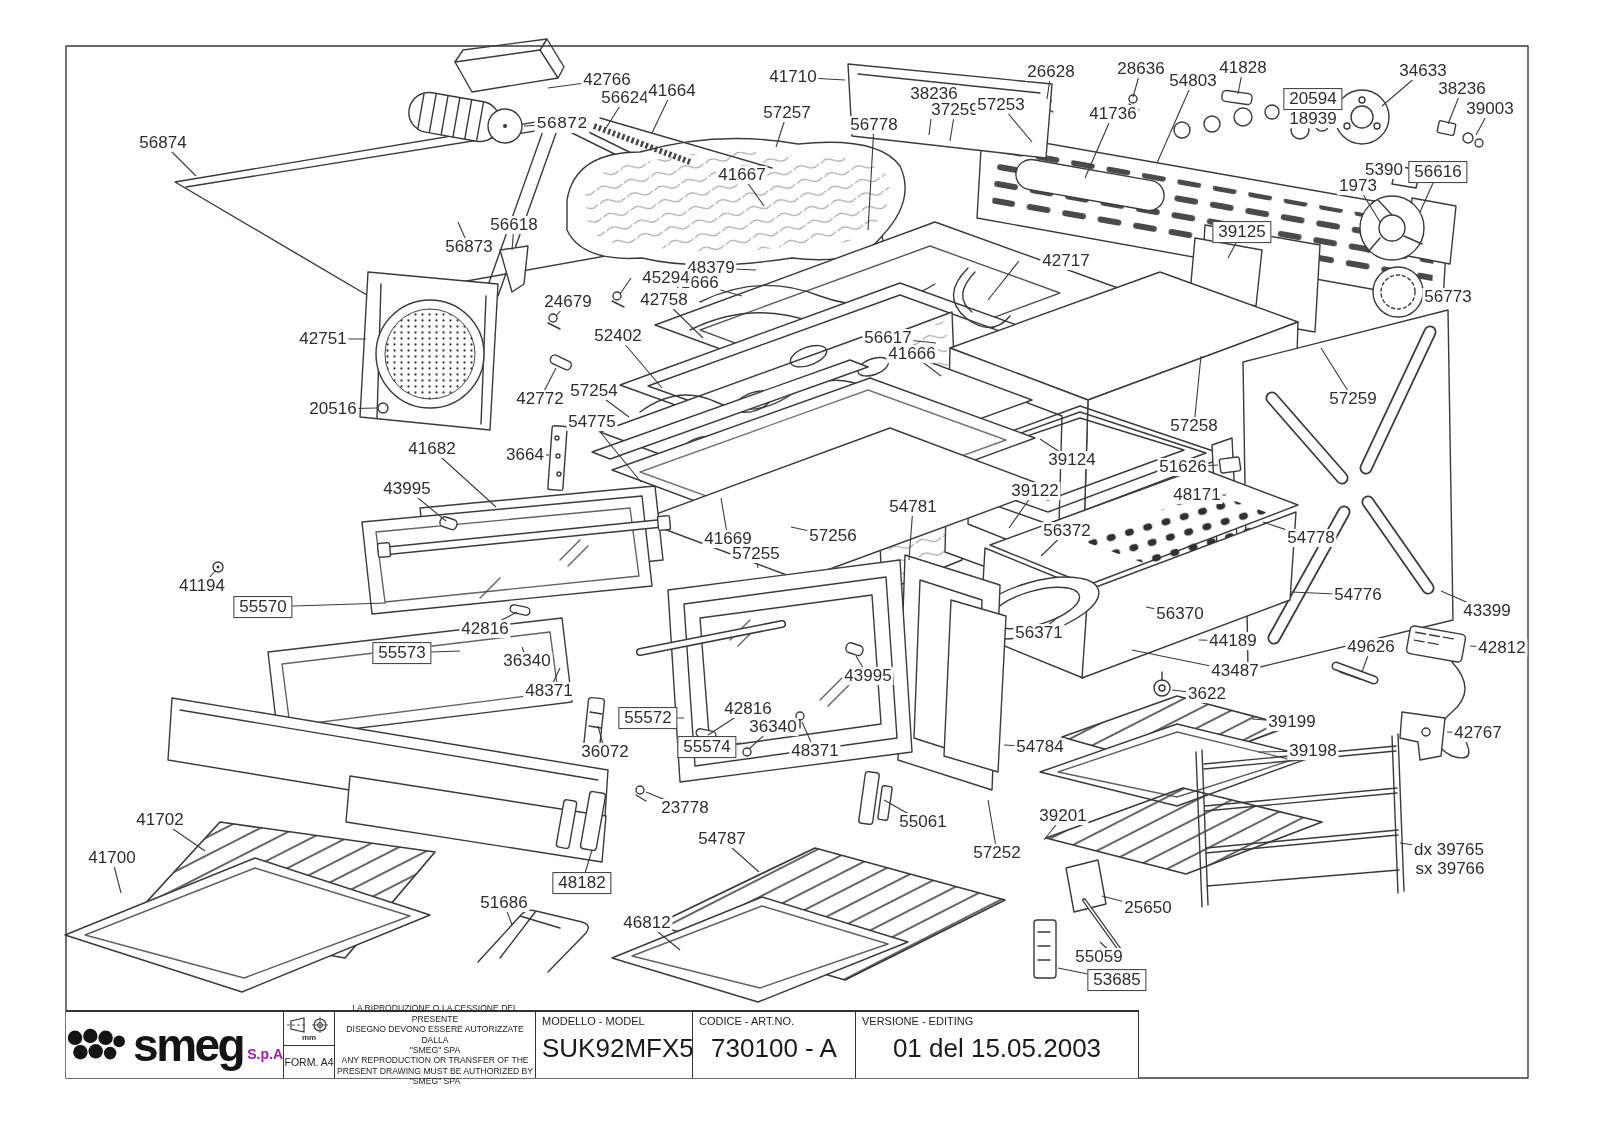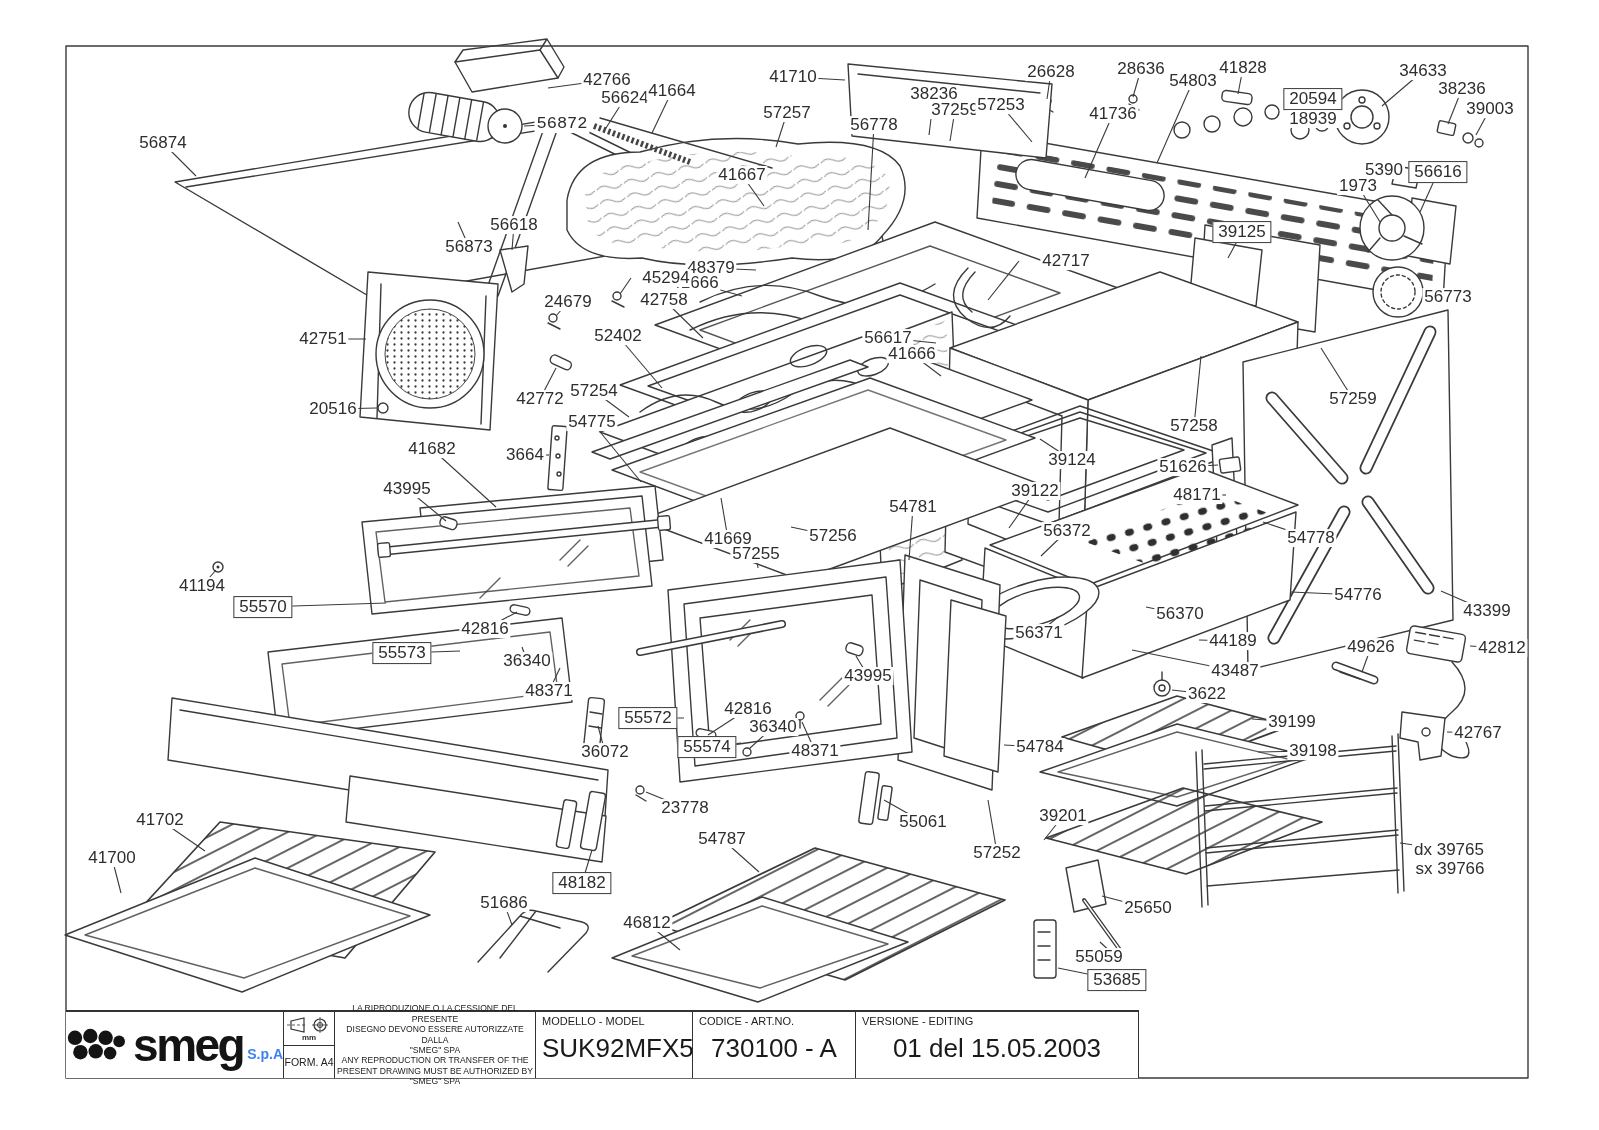--- a/index.html
+++ b/index.html
@@ -12,21 +12,21 @@
   .pnlh{stroke:#3a3a3a;stroke-width:1.7;stroke-linejoin:round;}
   .part-label{position:absolute;transform:translate(-50%,-50%);font-size:17px;
       color:#2e2e2e;background:#fff;padding:0 2px;white-space:nowrap;line-height:1.05;}
   .part-label.boxed{border:1.5px solid #3a3a3a;padding:1px 5px;}
   
   .tb-cell{position:absolute;box-sizing:border-box;border-left:1.5px solid #333;
       border-top:2px solid #333;background:#fff;top:1010px;height:68px;}
   .tb-logo{left:66px;width:217px;border-left:none;display:flex;align-items:center;
       justify-content:center;gap:4px;}
   .logo-word{font-size:46px;font-weight:700;letter-spacing:-2.5px;color:#141414;line-height:1;}
-  .logo-suffix{font-size:14px;font-weight:700;color:#3b82f6;margin-top:18px;}
+  .logo-suffix{font-size:14px;font-weight:700;color:#a21caf;margin-top:18px;}
   .tb-proj{left:283px;width:51px;}
   .proj-top{height:33px;border-bottom:1.2px solid #333;display:flex;flex-direction:column;
       align-items:center;justify-content:center;}
   .proj-mm{font-size:8px;font-weight:700;margin-top:-4px;}
   .proj-bottom{height:31px;display:flex;align-items:center;justify-content:center;
       font-size:10.5px;white-space:nowrap;color:#222;}
   .tb-legal{left:334px;width:201px;display:flex;flex-direction:column;align-items:center;
       justify-content:center;font-size:8.6px;line-height:1.22;text-align:center;color:#222;}
   .tb-field{padding:3px 6px;}
   .tb-model{left:535px;width:157px;}

